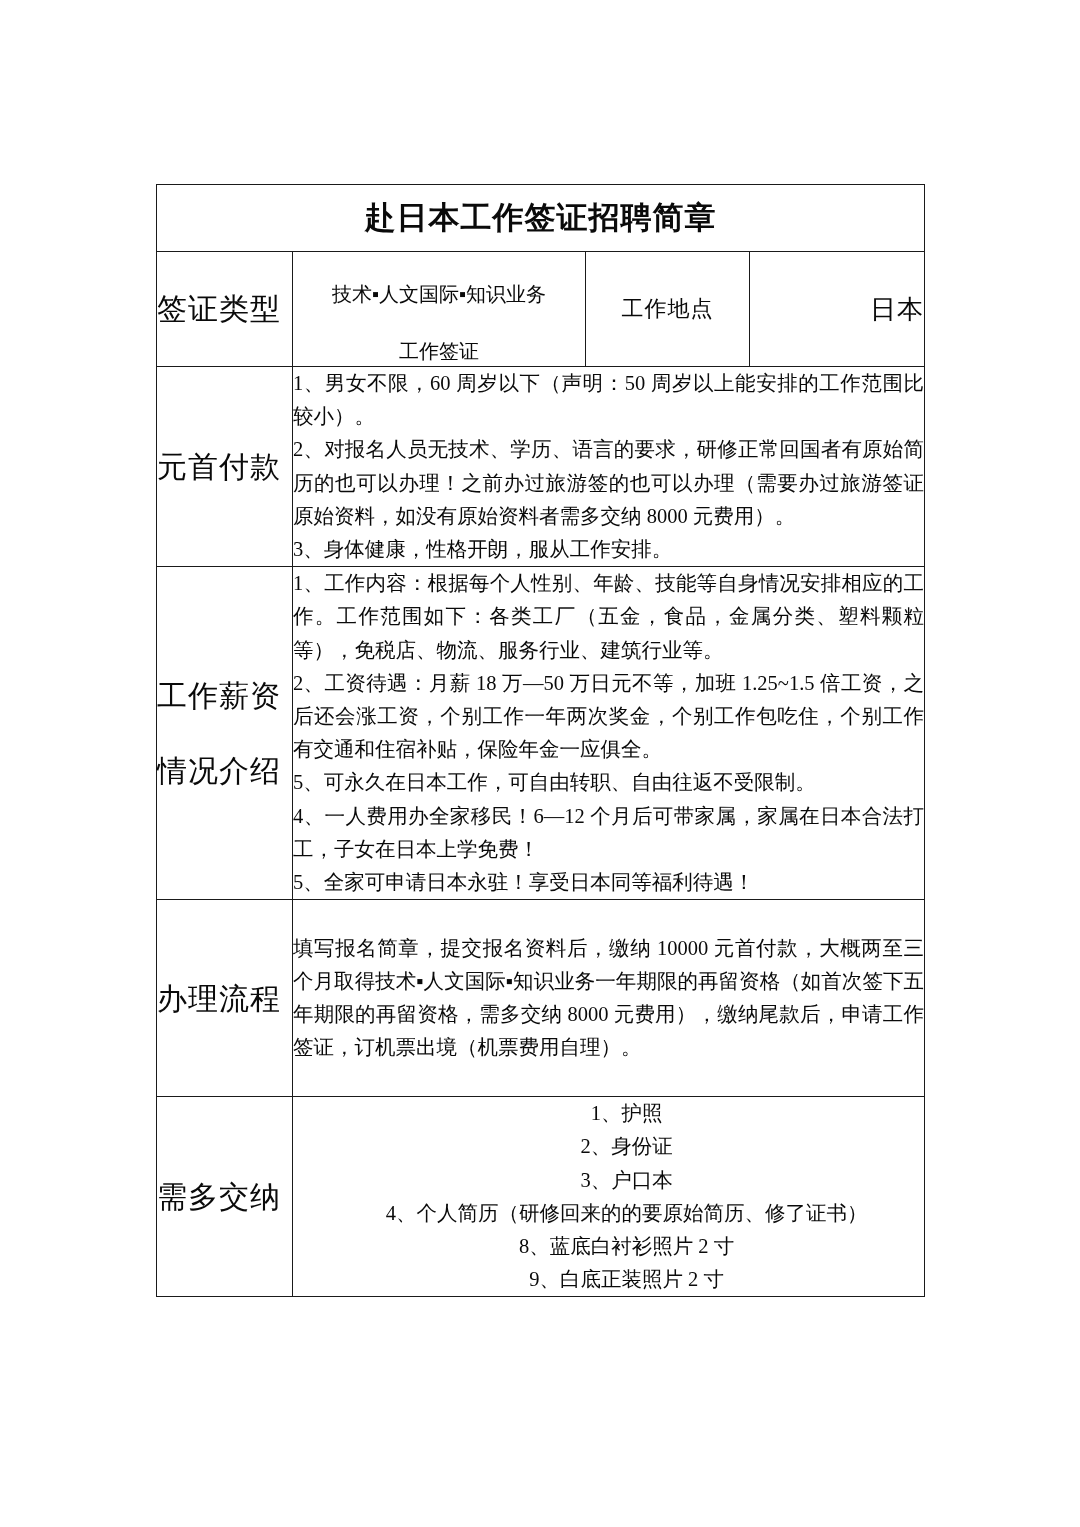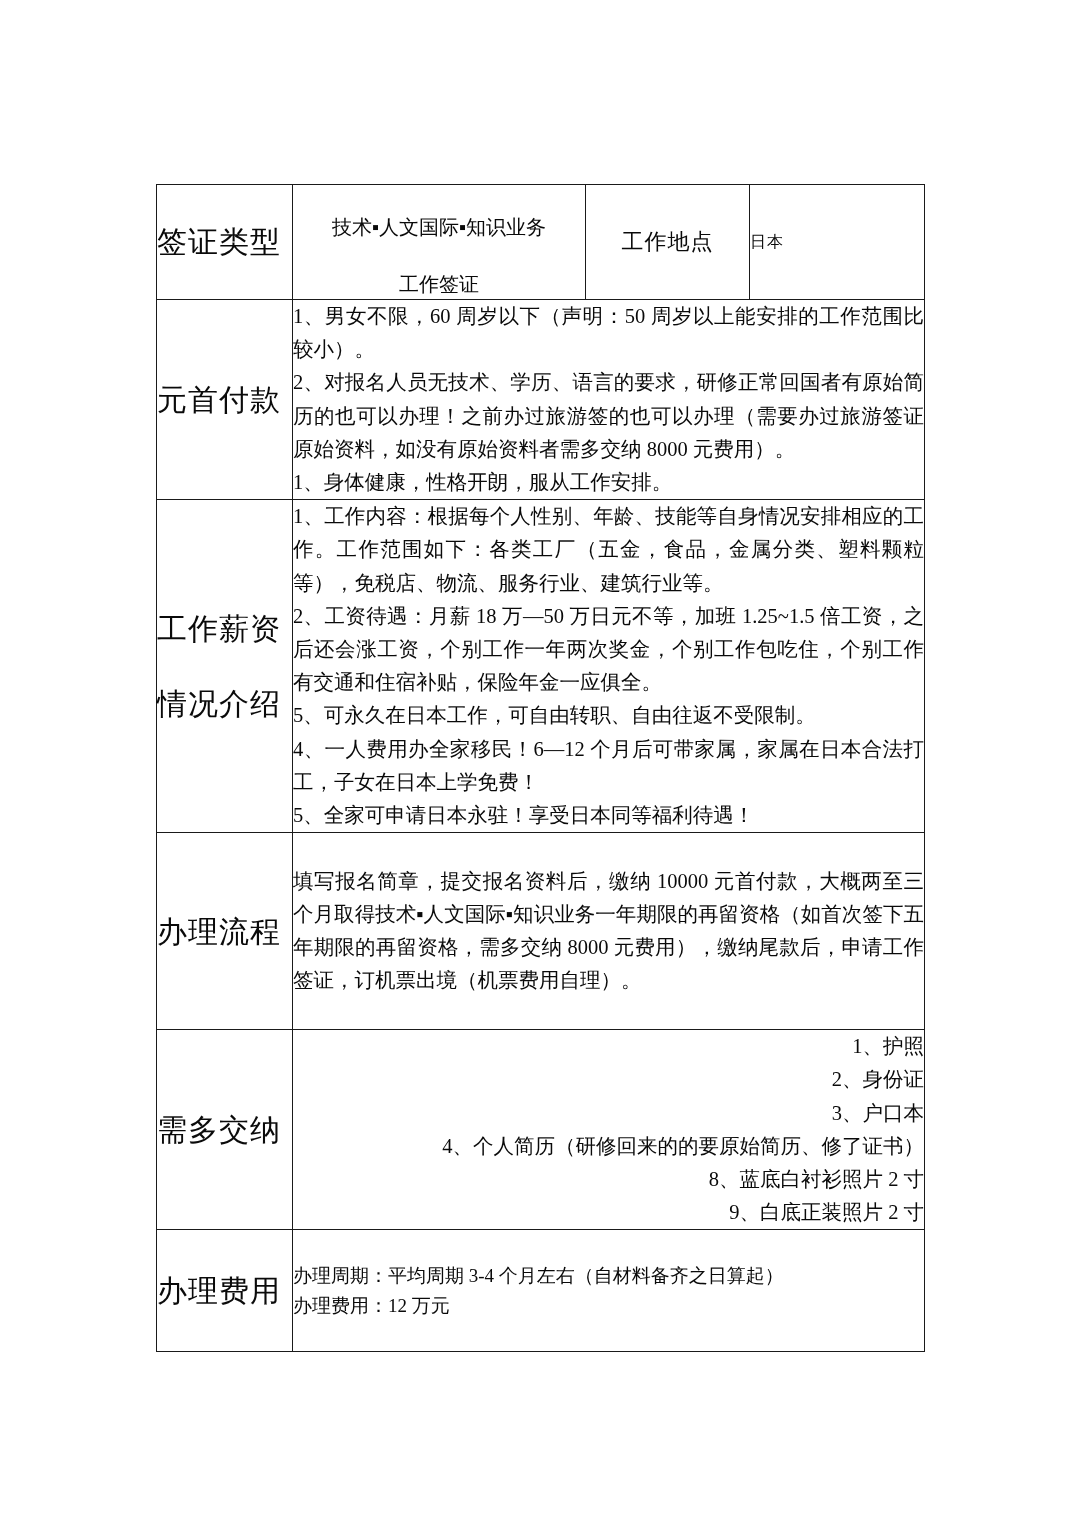--- a/index.html
+++ b/index.html
@@ -78,22 +78,22 @@
   }
   .visa-type-cell .vt-line { display: block; margin-top: 28px; }
   .worksite-label-cell {
     width: 164px;
     text-align: center;
     font-size: 22px;
     letter-spacing: 1px;
   }
   .worksite-value-cell {
     width: 175px;
-    text-align: left;
-    font-size: 16px;
+    text-align: right;
+    font-size: 26px;
     letter-spacing: 1px;
   }
 
   
   .body-cell {
     padding: 12px 13px 12px 11px;
     font-size: 20.5px;
     line-height: 1.62;
     text-align: justify;
     text-justify: inter-ideograph;
@@ -101,21 +101,21 @@
   }
   .body-cell p {
     margin: 0;
   }
   .body-cell.small {
     font-size: 19px;
     line-height: 1.6;
     text-align: left;
   }
   .body-cell.list {
-    text-align: right;
+    text-align: center;
     padding-left: 36px;
   }
   .body-cell.list p {
     white-space: nowrap;
   }
 
   
   .r-cond td   { height: 194px; margin-top: 36px; }
   .r-salary td { height: 320px; }
   .r-flow td   { height: 196px; }
@@ -129,37 +129,42 @@
 
   <table class="doc-table">
     <colgroup>
       <col style="width:136px">
       <col style="width:293px">
       <col style="width:164px">
       <col style="width:175px">
     </colgroup>
     <tbody>
 
+      <tr>
+        <td class="title-cell" colspan="4">
+          <span class="doc-title">赴日本工作签证招聘简章</span>
+        </td>
+      </tr>
 
       <tr class="info-row">
         <td class="label-cell">签证类型</td>
         <td class="visa-type-cell">
           <span class="vt-line">技术▪人文国际▪知识业务</span>
           <span class="vt-line">工作签证</span>
         </td>
         <td class="worksite-label-cell">工作地点</td>
         <td class="worksite-value-cell">日本</td>
       </tr>
 
       <tr class="r-cond">
         <td class="label-cell">元首付款</td>
         <td class="body-cell" colspan="3">
           <p>1、男女不限，60 周岁以下（声明：50 周岁以上能安排的工作范围比较小）。</p>
           <p>2、对报名人员无技术、学历、语言的要求，研修正常回国者有原始简历的也可以办理！之前办过旅游签的也可以办理（需要办过旅游签证原始资料，如没有原始资料者需多交纳 8000 元费用）。</p>
-          <p>1、身体健康，性格开朗，服从工作安排。</p>
+          <p>3、身体健康，性格开朗，服从工作安排。</p>
         </td>
       </tr>
 
       <tr class="r-salary">
         <td class="label-cell spaced">
           <span class="lbl-line">工作薪资</span>
           <span class="lbl-line">情况介绍</span>
         </td>
         <td class="body-cell" colspan="3">
           <p>1、工作内容：根据每个人性别、年龄、技能等自身情况安排相应的工作。工作范围如下：各类工厂（五金，食品，金属分类、塑料颗粒等），免税店、物流、服务行业、建筑行业等。</p>
@@ -182,24 +187,17 @@
         <td class="body-cell list" colspan="3">
           <p>1、护照</p>
           <p>2、身份证</p>
           <p>3、户口本</p>
           <p>4、个人简历（研修回来的的要原始简历、修了证书）</p>
           <p>8、蓝底白衬衫照片 2 寸</p>
           <p>9、白底正装照片 2 寸</p>
         </td>
       </tr>
 
-      <tr class="r-fees">
-        <td class="label-cell">办理费用</td>
-        <td class="body-cell small" colspan="3">
-          <p>办理周期：平均周期 3-4 个月左右（自材料备齐之日算起）</p>
-          <p>办理费用：12 万元</p>
-        </td>
-      </tr>
 
     </tbody>
   </table>
 
 </div>
 
 </body></html>

